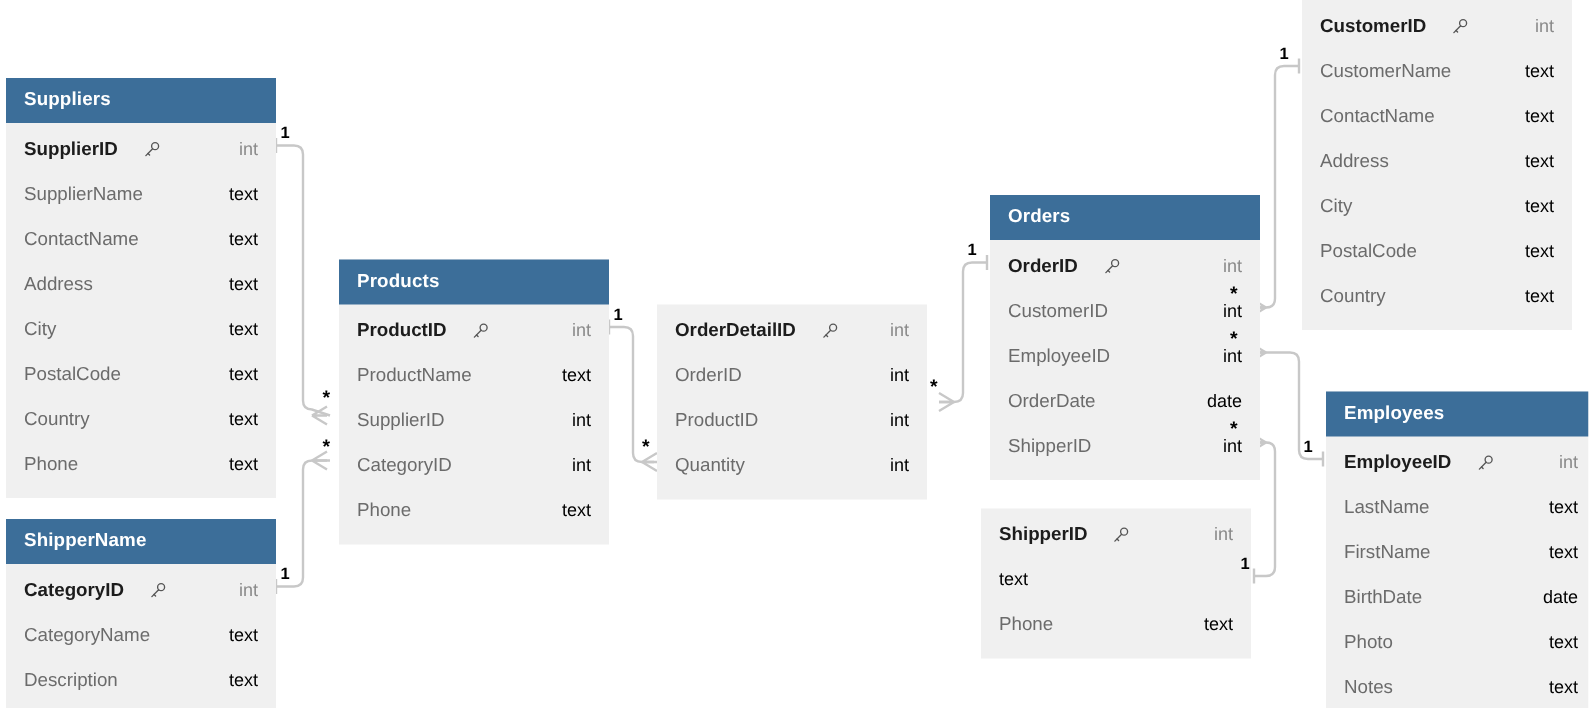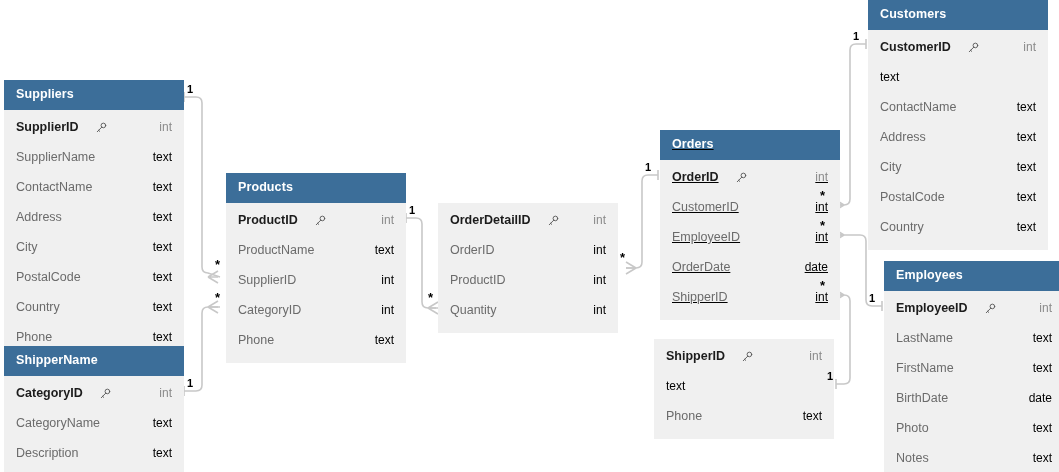--- a/index.html
+++ b/index.html
@@ -130,21 +130,21 @@
       <path d="M 834 199 L 844 205 M 834 205 L 844 205 M 834 211 L 844 205" stroke="#c8c8c8" stroke-width="1.6" fill="none"></path>
       <path d="M 882 306 L 872 306 Q 866 306 866 300 L 866 241 Q 866 235 860 235 L 834 235" fill="none" stroke="#c8c8c8" stroke-width="1.6"></path>
       <path d="M 882 301 L 882 311" stroke="#c8c8c8" stroke-width="1.6" fill="none"></path>
       <path d="M 834 229 L 844 235 M 834 235 L 844 235 M 834 241 L 844 235" stroke="#c8c8c8" stroke-width="1.6" fill="none"></path>
       <path d="M 836 384 L 844 384 Q 850 384 850 378 L 850 301 Q 850 295 844 295 L 834 295" fill="none" stroke="#c8c8c8" stroke-width="1.6"></path>
       <path d="M 836 379 L 836 389" stroke="#c8c8c8" stroke-width="1.6" fill="none"></path>
       <path d="M 834 289 L 844 295 M 834 295 L 844 295 M 834 301 L 844 295" stroke="#c8c8c8" stroke-width="1.6" fill="none"></path>
     </svg>
 
   <div id="entities-layer">
-      <div class="entity" style="left: 4px; top: 52px; margin-top: 28px;">
+      <div class="entity" style="left: 4px; top: 52px;">
         <div class="entity-header">Suppliers</div>
         <div class="entity-body">
           <div class="field pk">
             <span class="field-name">
               <span>SupplierID</span>
               <span class="key-icon">
                 <svg viewBox="0 0 16 16" width="12" height="12" aria-hidden="true">
                   <g fill="none" stroke="#555555" stroke-width="1.2" stroke-linecap="round" stroke-linejoin="round">
                     <circle cx="11.2" cy="4.6" r="3.1"></circle>
                     <path d="M9.0 6.9 L3.0 13.0"></path>
@@ -305,21 +305,21 @@
             <span class="field-type">int</span>
           </div>
           <div class="field">
             <span class="field-name">
               <span>Quantity</span>
             </span>
             <span class="field-type">int</span>
           </div>
         </div>
       </div>
-      <div class="entity" style="left: 660px; top: 130px; text-decoration: underline;">
+      <div class="entity" style="left: 660px; top: 130px;">
         <div class="entity-header">Orders</div>
         <div class="entity-body">
           <div class="field pk">
             <span class="field-name">
               <span>OrderID</span>
               <span class="key-icon">
                 <svg viewBox="0 0 16 16" width="12" height="12" aria-hidden="true">
                   <g fill="none" stroke="#555555" stroke-width="1.2" stroke-linecap="round" stroke-linejoin="round">
                     <circle cx="11.2" cy="4.6" r="3.1"></circle>
                     <path d="M9.0 6.9 L3.0 13.0"></path>
@@ -378,38 +378,40 @@
           </div>
           <div class="field">
             <span class="field-name">
               <span>Phone</span>
             </span>
             <span class="field-type">text</span>
           </div>
         </div>
       </div>
       <div class="entity" style="left: 868px; top: 0px;">
-        <div class="entity-header">Customers</div>
         <div class="entity-body">
           <div class="field pk">
             <span class="field-name">
               <span>CustomerID</span>
               <span class="key-icon">
                 <svg viewBox="0 0 16 16" width="12" height="12" aria-hidden="true">
                   <g fill="none" stroke="#555555" stroke-width="1.2" stroke-linecap="round" stroke-linejoin="round">
                     <circle cx="11.2" cy="4.6" r="3.1"></circle>
                     <path d="M9.0 6.9 L3.0 13.0"></path>
                     <path d="M4.9 11.1 L6.3 12.5"></path>
                   </g>
                 </svg>
               </span>
             </span>
             <span class="field-type">int</span>
           </div>
           <div class="field">
+            <span class="field-name">
+              <span>CustomerName</span>
+            </span>
             <span class="field-type">text</span>
           </div>
           <div class="field">
             <span class="field-name">
               <span>ContactName</span>
             </span>
             <span class="field-type">text</span>
           </div>
           <div class="field">
             <span class="field-name">

